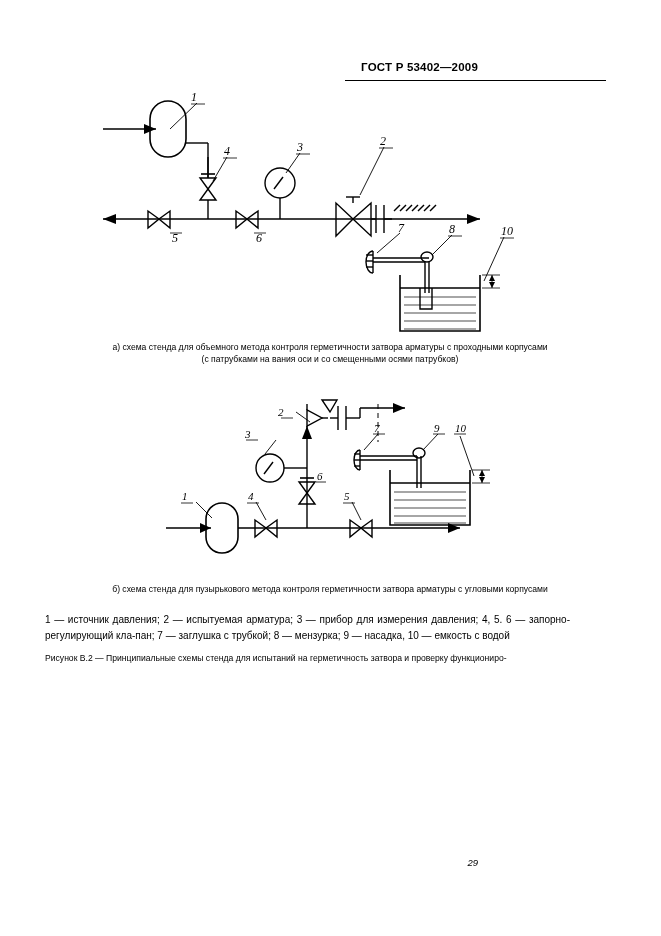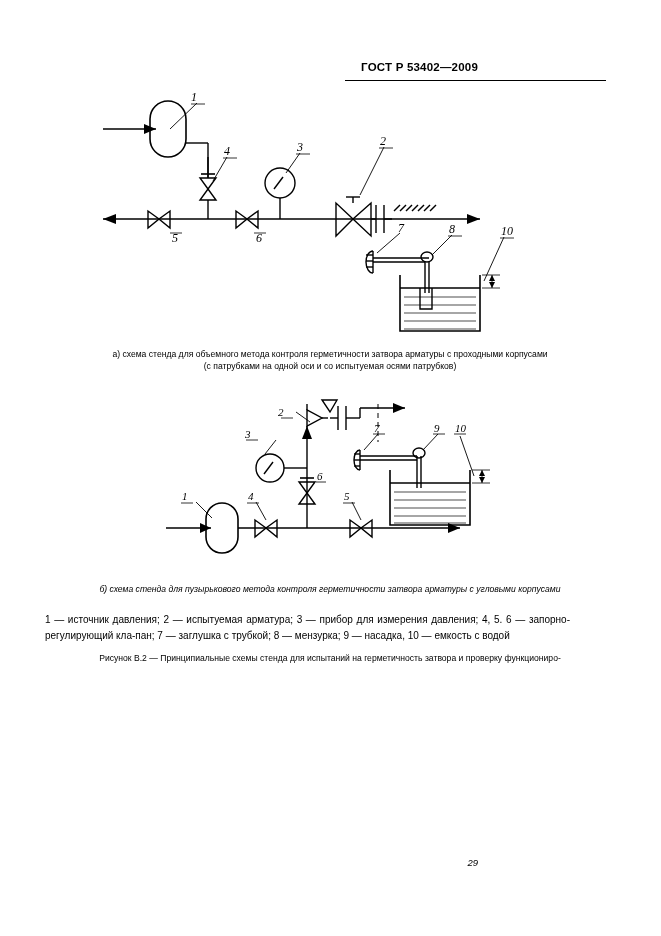--- a/index.html
+++ b/index.html
@@ -40,45 +40,43 @@
   .cap {
     position: absolute;
     font-size: 8.6px;
     line-height: 1.45;
     text-align: center;
   }
   .cap-a {
     left: 45px;
     top: 341px;
     width: 570px;
-    margin-top: 7px;
   }
   .cap-b {
     left: 45px;
     top: 583px;
     width: 570px;
-    font-style: italic;
   }
   .legend {
     position: absolute;
     left: 45px;
     top: 612px;
     width: 525px;
     font-size: 10px;
     line-height: 1.55;
     text-align: justify;
   }
   .figcap {
     position: absolute;
     left: 45px;
     top: 652px;
     width: 570px;
     font-size: 8.6px;
     line-height: 1.5;
-    text-align: center;
+    text-align: left;
   }
   .pageno {
     position: absolute;
     right: 55px;
     bottom: 68px;
     font-size: 9.5px;
     font-style: italic;
   }
   svg { display: block; }
   .dg {
@@ -211,21 +209,21 @@
         <line x1="236" y1="69" x2="250" y2="69" stroke="#000" stroke-width="0.8"></line>
         <line x1="319" y1="63" x2="333" y2="63" stroke="#000" stroke-width="0.8"></line>
         <line x1="388" y1="151" x2="402" y2="151" stroke="#000" stroke-width="0.8"></line>
         <line x1="440" y1="153" x2="454" y2="153" stroke="#000" stroke-width="0.8"></line>
       </g>
     </svg>
   </div>
 
   <div class="cap cap-a">
     <div>а)  схема стенда для объемного метода контроля герметичности затвора арматуры с проходными корпусами</div>
-    <div>(с патрубками на одной оси и со испытуемая осями патрубков)</div>
+    <div>(с патрубками на вания оси и со смещенными осями патрубков)</div>
   </div>
 
   <div class="dg dg-b">
     <svg width="541" height="185" viewBox="0 0 541 185">
       <g stroke="#000" fill="none" stroke-width="1.4">
 
         <rect x="146" y="113" width="32" height="50" rx="16" ry="16" stroke-width="1.6"></rect>
         <line x1="106" y1="138" x2="151" y2="138"></line>
         <polygon points="151,138 140,133 140,143" fill="#000" stroke="none"></polygon>
 

